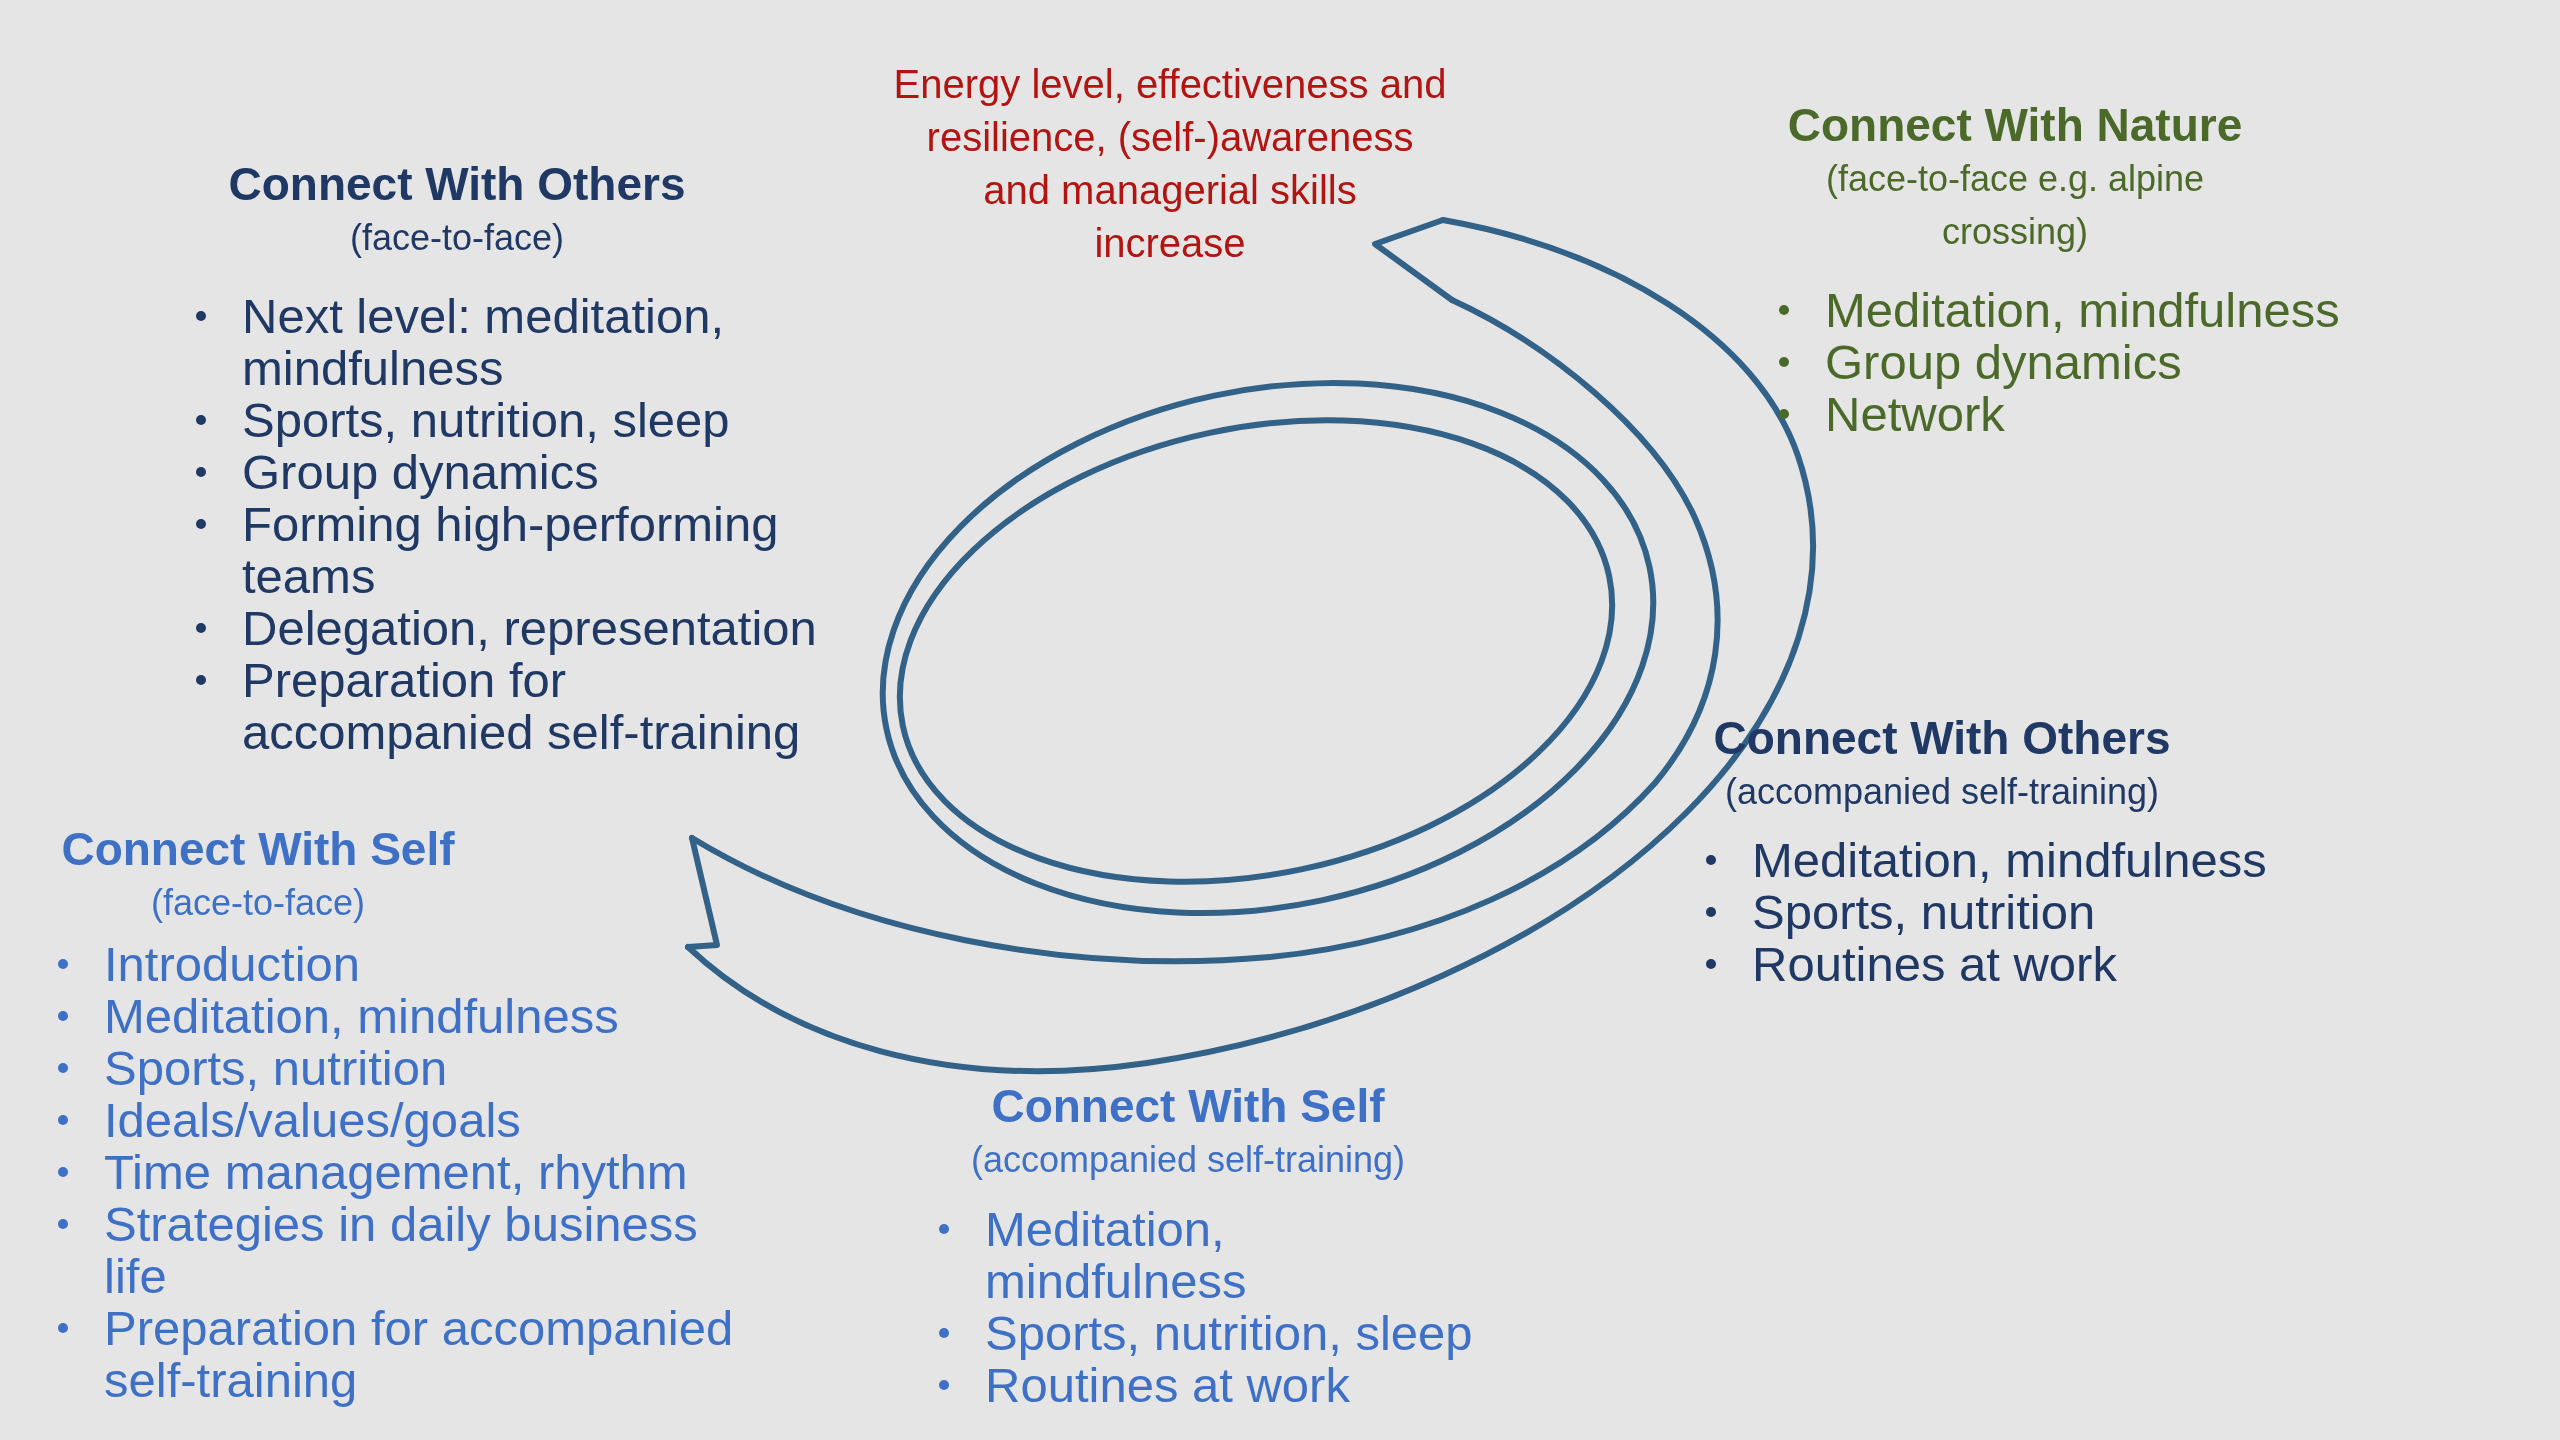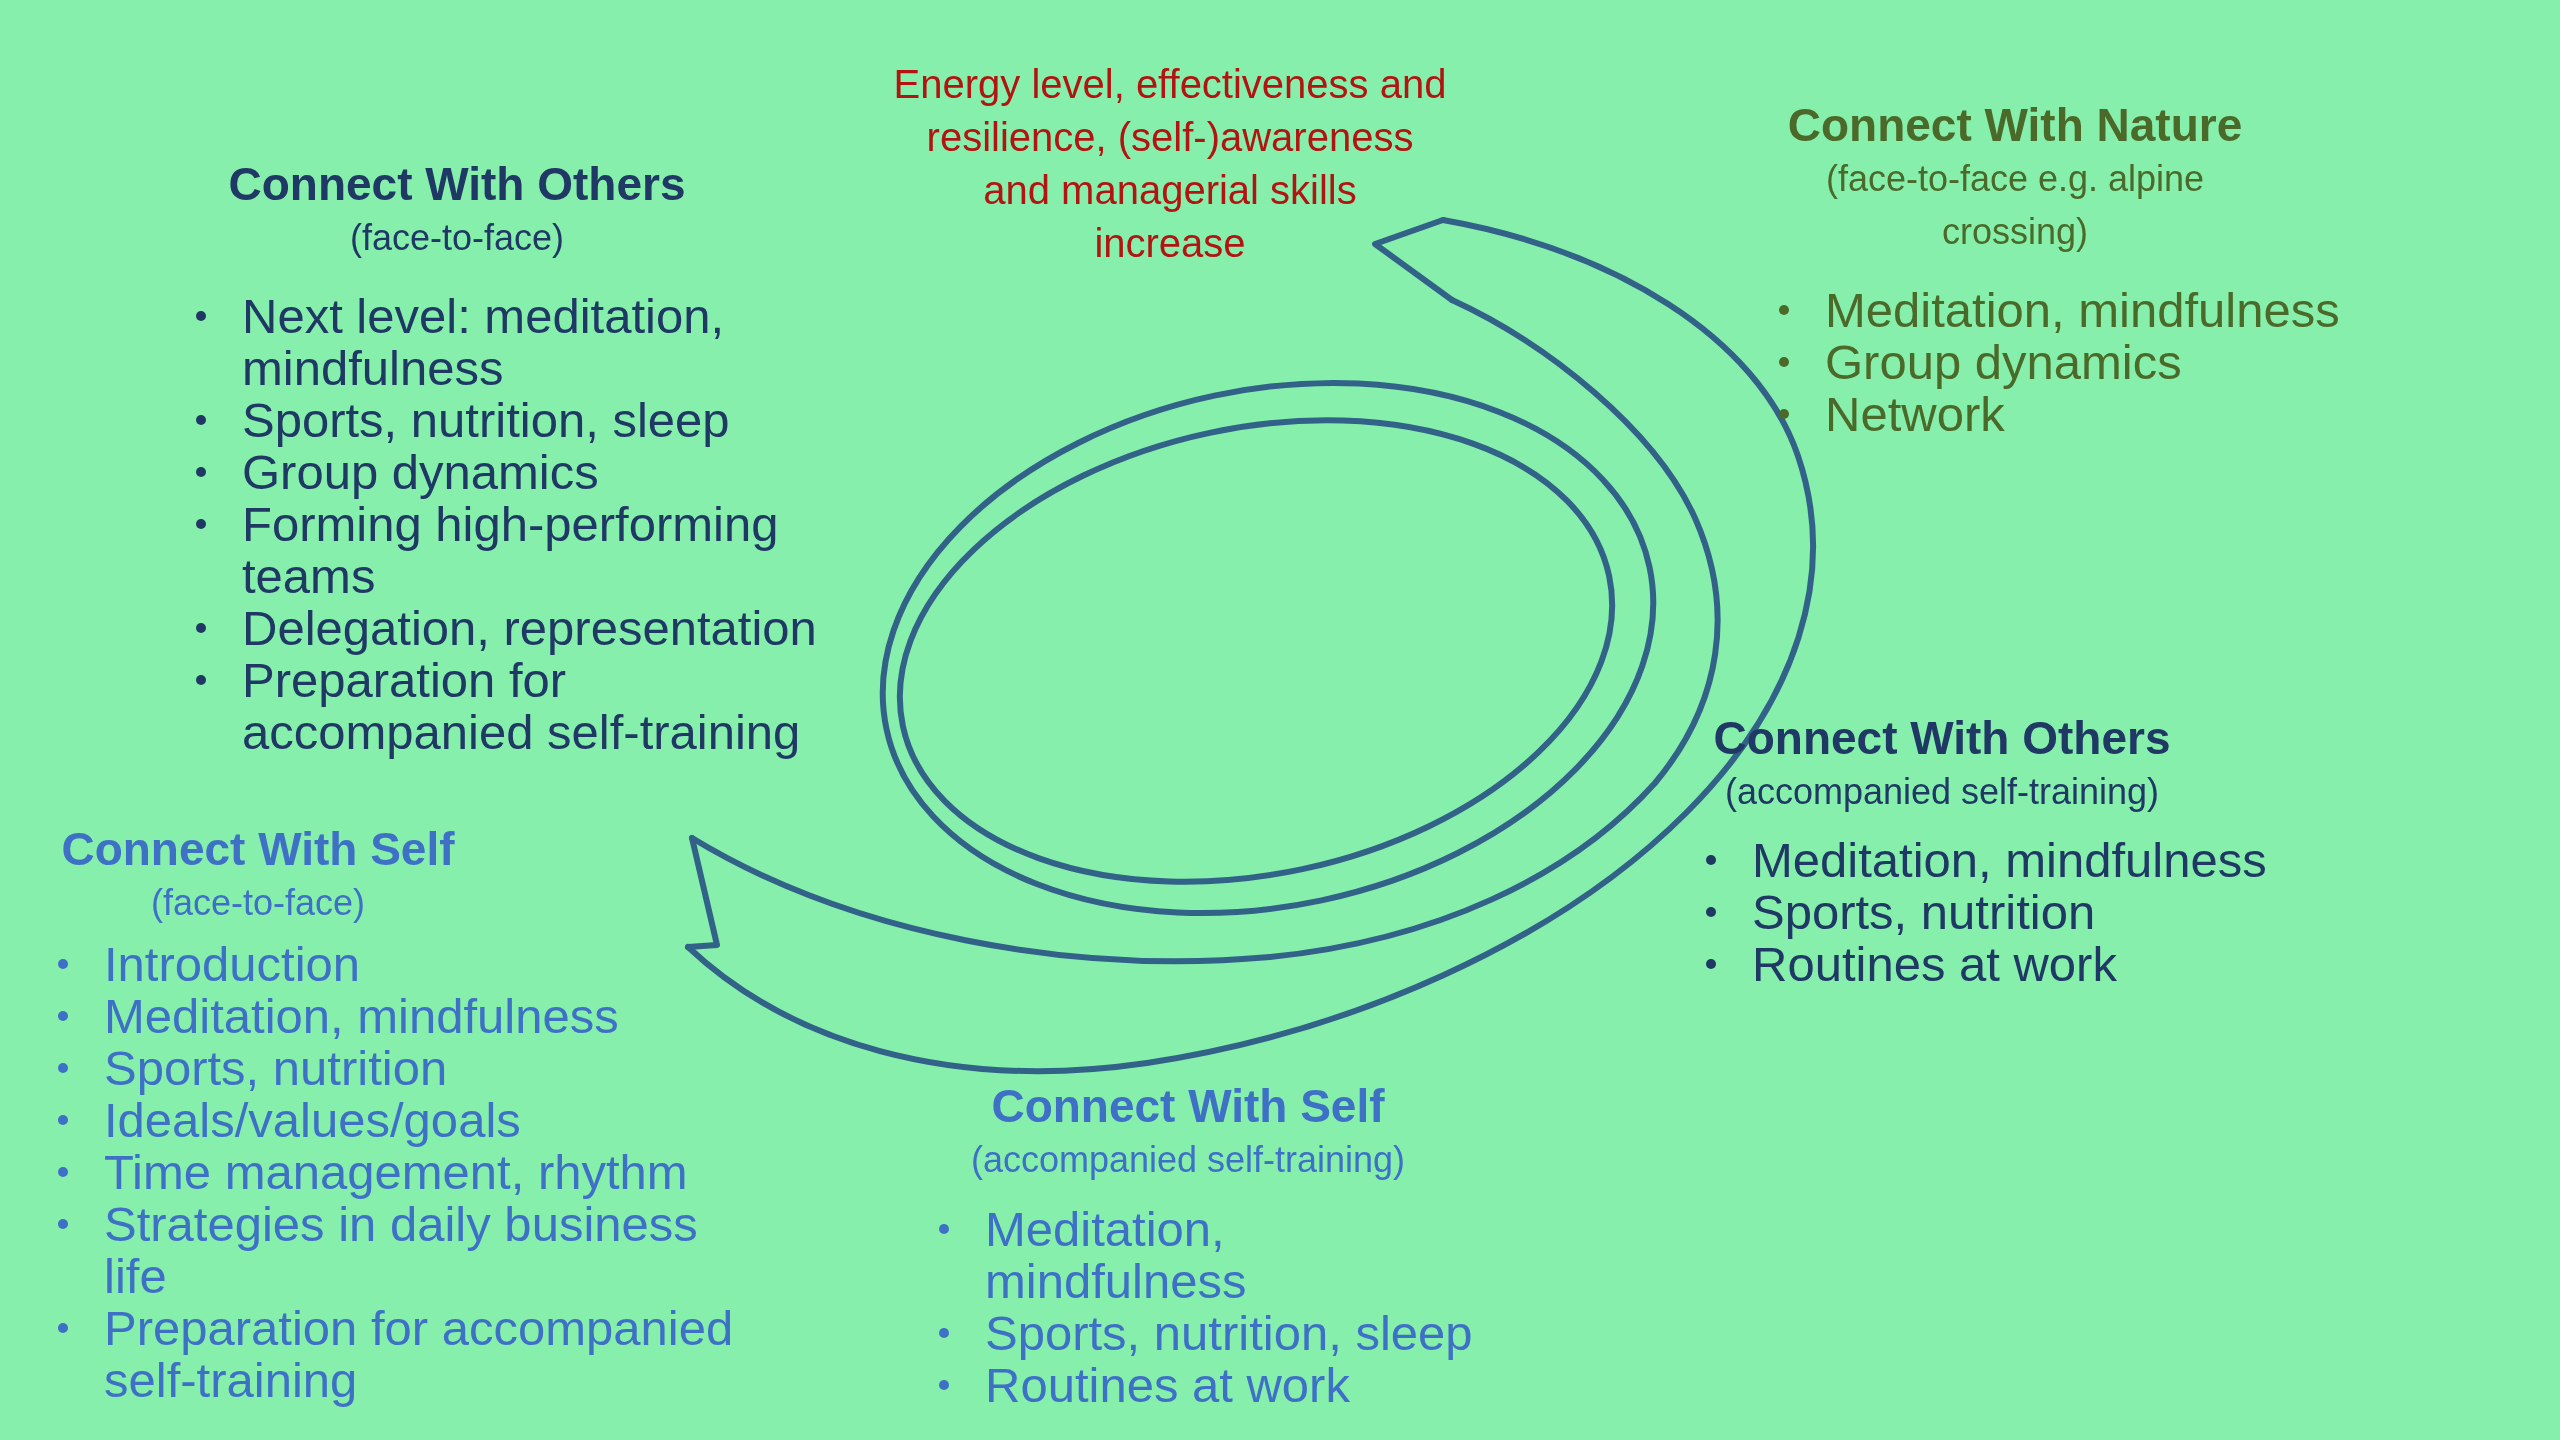--- a/index.html
+++ b/index.html
@@ -1,17 +1,17 @@
 <!DOCTYPE html>
 <html><head>
 <meta charset="utf-8">
 <style>
   html,body{margin:0;padding:0;background:#ffffff;}
   .stage{
-    position:relative;width:2560px;height:1440px;background:#86efac;overflow:hidden;
+    position:relative;width:2560px;height:1440px;background:#e5e5e5;overflow:hidden;
     font-family:"Liberation Sans", sans-serif;
   }
   .swirl{position:absolute;left:0;top:0;width:2560px;height:1440px;}
   .block{position:absolute;}
   .t{margin:0;font-size:46px;line-height:53px;font-weight:bold;text-align:center;}
   .s{margin:0;font-size:36px;line-height:53px;font-weight:normal;text-align:center;}
   ul.bullets{list-style:none;margin:0;padding:0;font-size:49px;line-height:52px;}
   ul.bullets li{position:relative;padding-left:56px;}
   ul.bullets li::before{
     content:'';position:absolute;left:10px;top:21px;width:10px;height:10px;

